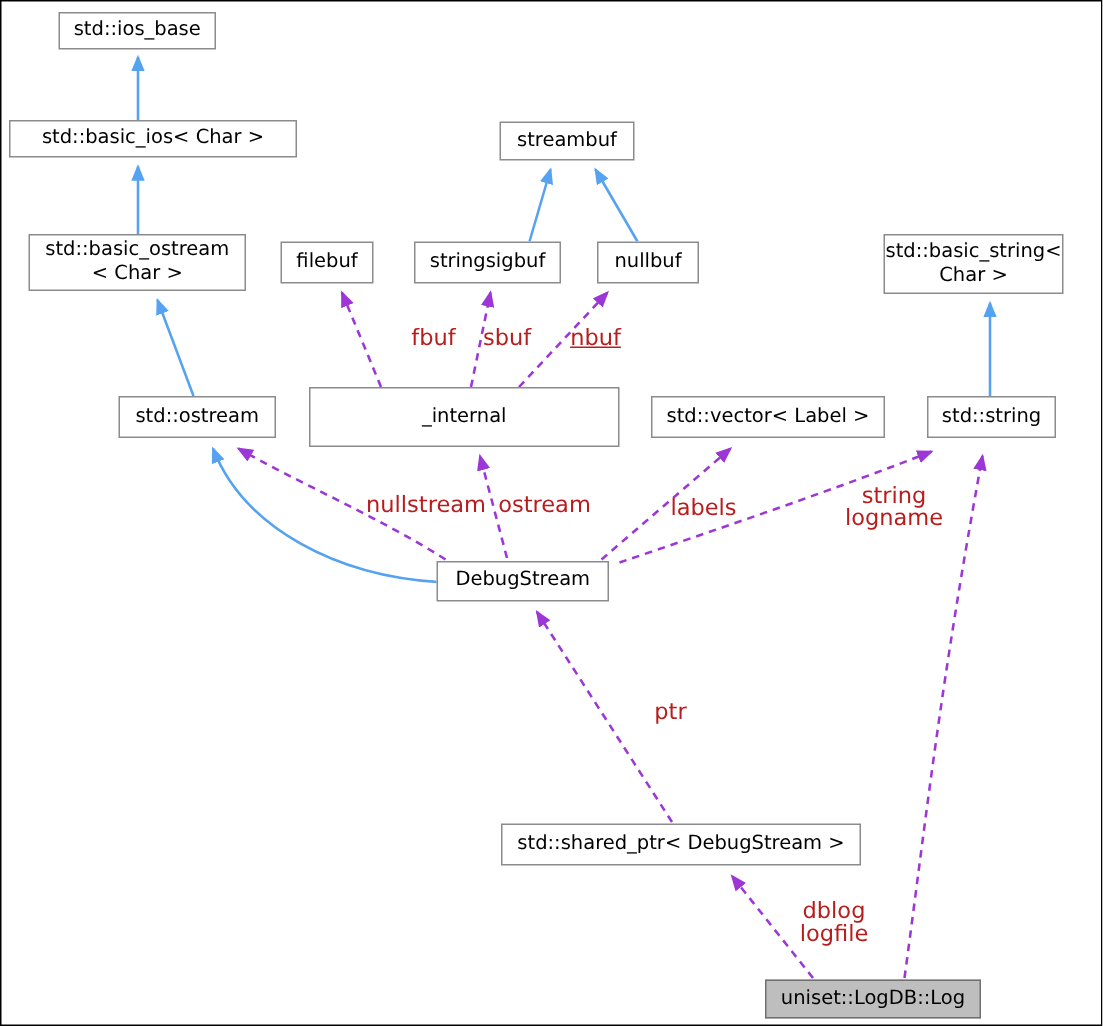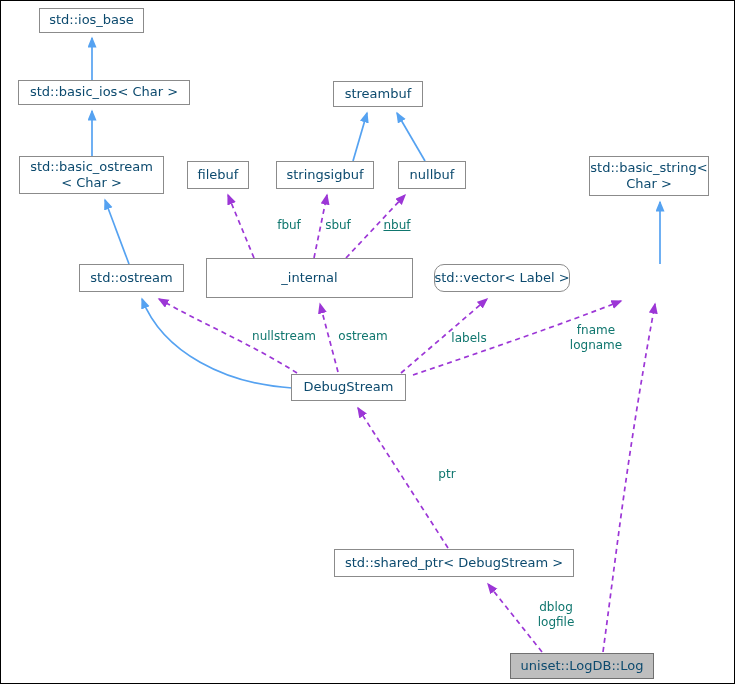--- a/index.html
+++ b/index.html
@@ -11,36 +11,36 @@
     background:#ffffff;
     font-family:"DejaVu Sans","Liberation Sans",sans-serif;
     overflow:hidden;
   }
   #edges{position:absolute;left:0;top:0;width:735px;height:684px;}
   .node{
     position:absolute;
     box-sizing:border-box;
     background:#ffffff;
     border:1.3px solid #8b8b8b;
-    color:#0c4a6e;
+    color:#000000;
     font-size:13px;
     line-height:16.5px;
     display:flex;
     flex-direction:column;
     align-items:center;
     justify-content:center;
     text-align:center;
     white-space:nowrap;
     cursor:pointer;
   }
   .node.hl{background:#bebebe;border:1.6px solid #707070;}
   .elabel{
     position:absolute;
-    color:#0f766e;
-    font-size:12px;
+    color:#b91c1c;
+    font-size:15px;
     line-height:15px;
     text-align:center;
     transform:translateX(-50%);
     white-space:nowrap;
   }
   .edge-inherit{stroke:#55a2f1;stroke-width:1.7;fill:none;}
   .edge-use{stroke:#9c36d6;stroke-width:1.7;fill:none;stroke-dasharray:5 4;}
 </style>
 </head>
 <body>
@@ -74,21 +74,21 @@
     <path class="edge-use" marker-end="url(#mp)" d="M412,374 C480,351 562,323 620,300"></path>
     <path class="edge-use" marker-end="url(#mp)" d="M447,547 L357,407"></path>
     <path class="edge-use" marker-end="url(#mp)" d="M541,651 L487,583"></path>
     <path class="edge-use" marker-end="url(#mp)" d="M602,651 C617,540 626,455 654,303"></path>
   </svg>
 
   <div class="node" style="left:38px;top:7px;width:105px;height:25px;">
     <div>std::ios_base</div>
   </div>
 
-  <div class="node" style="left:17px;top:79px;width:172px;height:25px;">
+  <div class="node" style="left:5px;top:79px;width:192px;height:25px;">
     <div>std::basic_ios&lt; Char &gt;</div>
   </div>
 
   <div class="node" style="left:18px;top:155px;width:145px;height:38px;">
     <div>std::basic_ostream</div>
     <div>&lt; Char &gt;</div>
   </div>
 
   <div class="node" style="left:186px;top:160px;width:62px;height:28px;">
     <div>filebuf</div>
@@ -112,45 +112,48 @@
   </div>
 
   <div class="node" style="left:78px;top:263px;width:105px;height:28px;">
     <div>std::ostream</div>
   </div>
 
   <div class="node" style="left:205px;top:257px;width:207px;height:40px;">
     <div>_internal</div>
   </div>
 
-  <div class="node" style="left:433px;top:263px;width:136px;height:28px;border-radius:10px;">
+  <div class="node" style="left:433px;top:263px;width:156px;height:28px;">
     <div>std::vector&lt; Label &gt;</div>
   </div>
 
+  <div class="node" style="left:617px;top:263px;width:86px;height:28px;">
+    <div>std::string</div>
+  </div>
 
   <div class="node" style="left:290px;top:373px;width:115px;height:27px;">
     <div>DebugStream</div>
   </div>
 
   <div class="node" style="left:333px;top:548px;width:240px;height:28px;">
     <div>std::shared_ptr&lt; DebugStream &gt;</div>
   </div>
 
   <div class="node hl" style="left:509px;top:652px;width:144px;height:26px;">
     <div>uniset::LogDB::Log</div>
   </div>
 
   <div class="elabel" style="left:288px;top:217px;">fbuf</div>
   <div class="elabel" style="left:337px;top:217px;">sbuf</div>
   <div class="elabel" style="left:396px;top:217px;text-decoration:underline;">nbuf</div>
   <div class="elabel" style="left:283px;top:328px;">nullstream</div>
   <div class="elabel" style="left:362px;top:328px;">ostream</div>
   <div class="elabel" style="left:468px;top:330px;">labels</div>
   <div class="elabel" style="left:595px;top:322px;">
-    <div>fname</div>
+    <div>string</div>
     <div>logname</div>
   </div>
   <div class="elabel" style="left:446px;top:466px;">ptr</div>
   <div class="elabel" style="left:555px;top:599px;">
     <div>dblog</div>
     <div>logfile</div>
   </div>
 
 </div>
 

